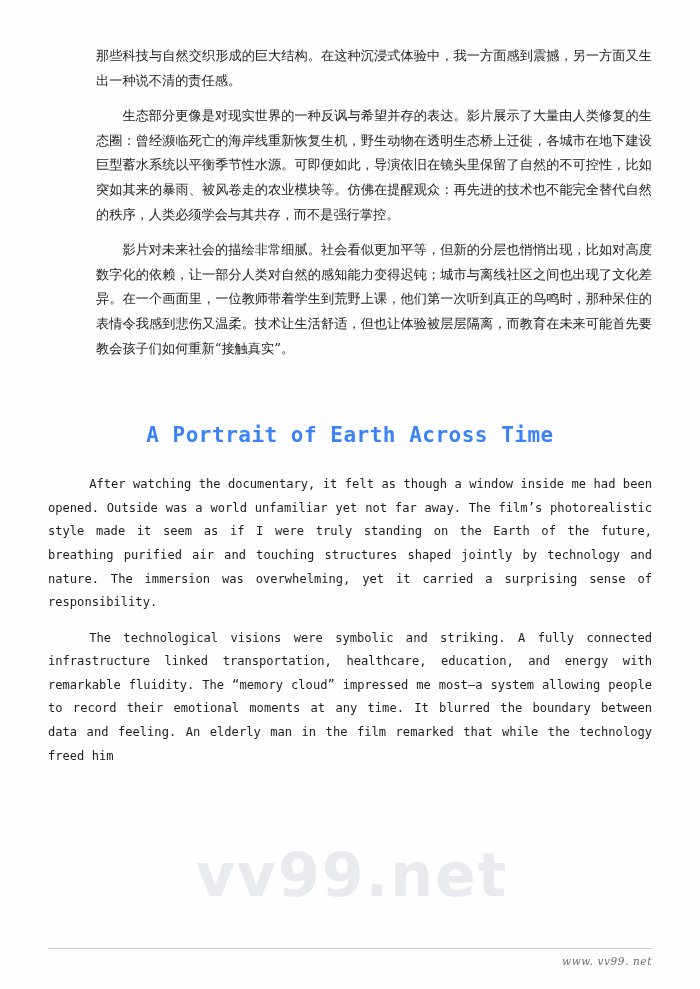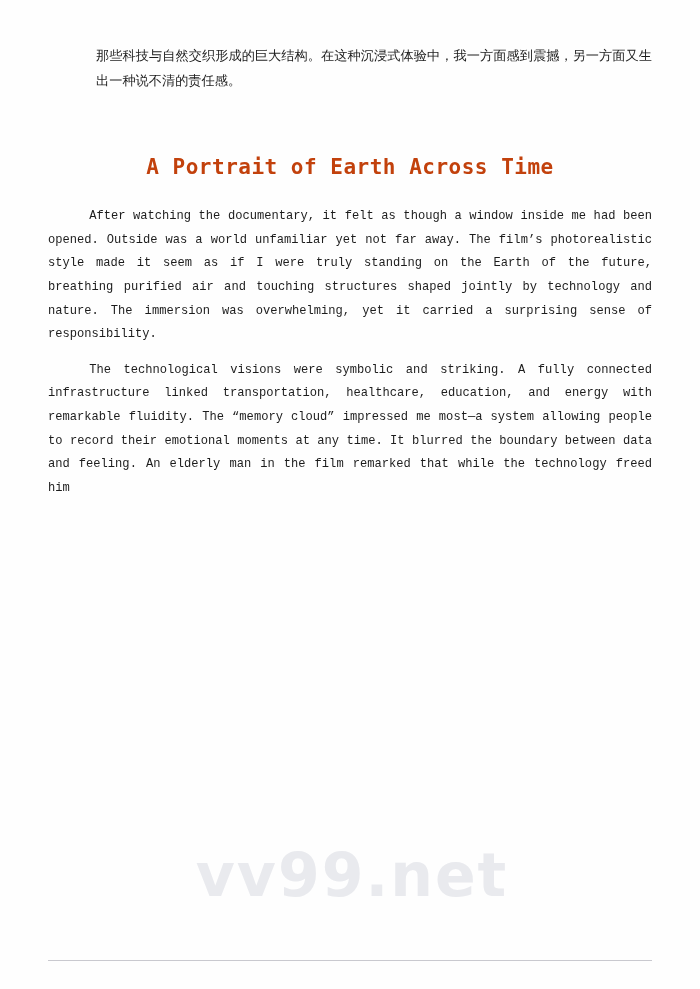--- a/index.html
+++ b/index.html
@@ -67,35 +67,34 @@
   }
 
   
   .en-title {
     margin: 62px 0 26px 0;
     text-align: center;
     font-family: "DejaVu Sans Mono", "Liberation Mono", monospace;
     font-size: 21px;
     font-weight: bold;
     letter-spacing: 0.5px;
-    color: #c2410c;
+    color: #3b82f6;
   }
 
   
   .en-block {
     font-family: "DejaVu Sans Mono", "Liberation Mono", monospace;
     font-size: 12.1px;
     line-height: 23.6px;
     color: #1c1c1c;
     text-align: justify;
   }
   .en-p {
     margin: 0 0 12px 0;
     text-indent: 3.4em;
-    font-family: Liberation Mono, monospace;
   }
 
   
   .footer {
     position: absolute;
     left: 48px;
     right: 48px;
     bottom: 22px;
     z-index: 2;
   }
@@ -117,28 +116,31 @@
 <body>
 
 <div class="page">
 
   <div class="watermark">vv99.net</div>
 
   <div class="content">
 
     <div class="cn-block">
       <p class="cn-p">那些科技与自然交织形成的巨大结构。在这种沉浸式体验中，我一方面感到震撼，另一方面又生出一种说不清的责任感。</p>
+      <p class="cn-p indent">生态部分更像是对现实世界的一种反讽与希望并存的表达。影片展示了大量由人类修复的生态圈：曾经濒临死亡的海岸线重新恢复生机，野生动物在透明生态桥上迁徙，各城市在地下建设巨型蓄水系统以平衡季节性水源。可即便如此，导演依旧在镜头里保留了自然的不可控性，比如突如其来的暴雨、被风卷走的农业模块等。仿佛在提醒观众：再先进的技术也不能完全替代自然的秩序，人类必须学会与其共存，而不是强行掌控。</p>
+      <p class="cn-p indent">影片对未来社会的描绘非常细腻。社会看似更加平等，但新的分层也悄悄出现，比如对高度数字化的依赖，让一部分人类对自然的感知能力变得迟钝；城市与离线社区之间也出现了文化差异。在一个画面里，一位教师带着学生到荒野上课，他们第一次听到真正的鸟鸣时，那种呆住的表情令我感到悲伤又温柔。技术让生活舒适，但也让体验被层层隔离，而教育在未来可能首先要教会孩子们如何重新“接触真实”。</p>
     </div>
 
     <h1 class="en-title">A Portrait of Earth Across Time</h1>
 
     <div class="en-block">
       <p class="en-p">After watching the documentary, it felt as though a window inside me had been opened. Outside was a world unfamiliar yet not far away. The film’s photorealistic style made it seem as if I were truly standing on the Earth of the future, breathing purified air and touching structures shaped jointly by technology and nature. The immersion was overwhelming, yet it carried a surprising sense of responsibility.</p>
       <p class="en-p">The technological visions were symbolic and striking. A fully connected infrastructure linked transportation, healthcare, education, and energy with remarkable fluidity. The “memory cloud” impressed me most—a system allowing people to record their emotional moments at any time. It blurred the boundary between data and feeling. An elderly man in the film remarked that while the technology freed him</p>
     </div>
 
   </div>
 
   <div class="footer">
     <hr class="footer-rule">
+    <div class="footer-url">www. vv99. net</div>
   </div>
 
 </div>
 
 </body></html>

